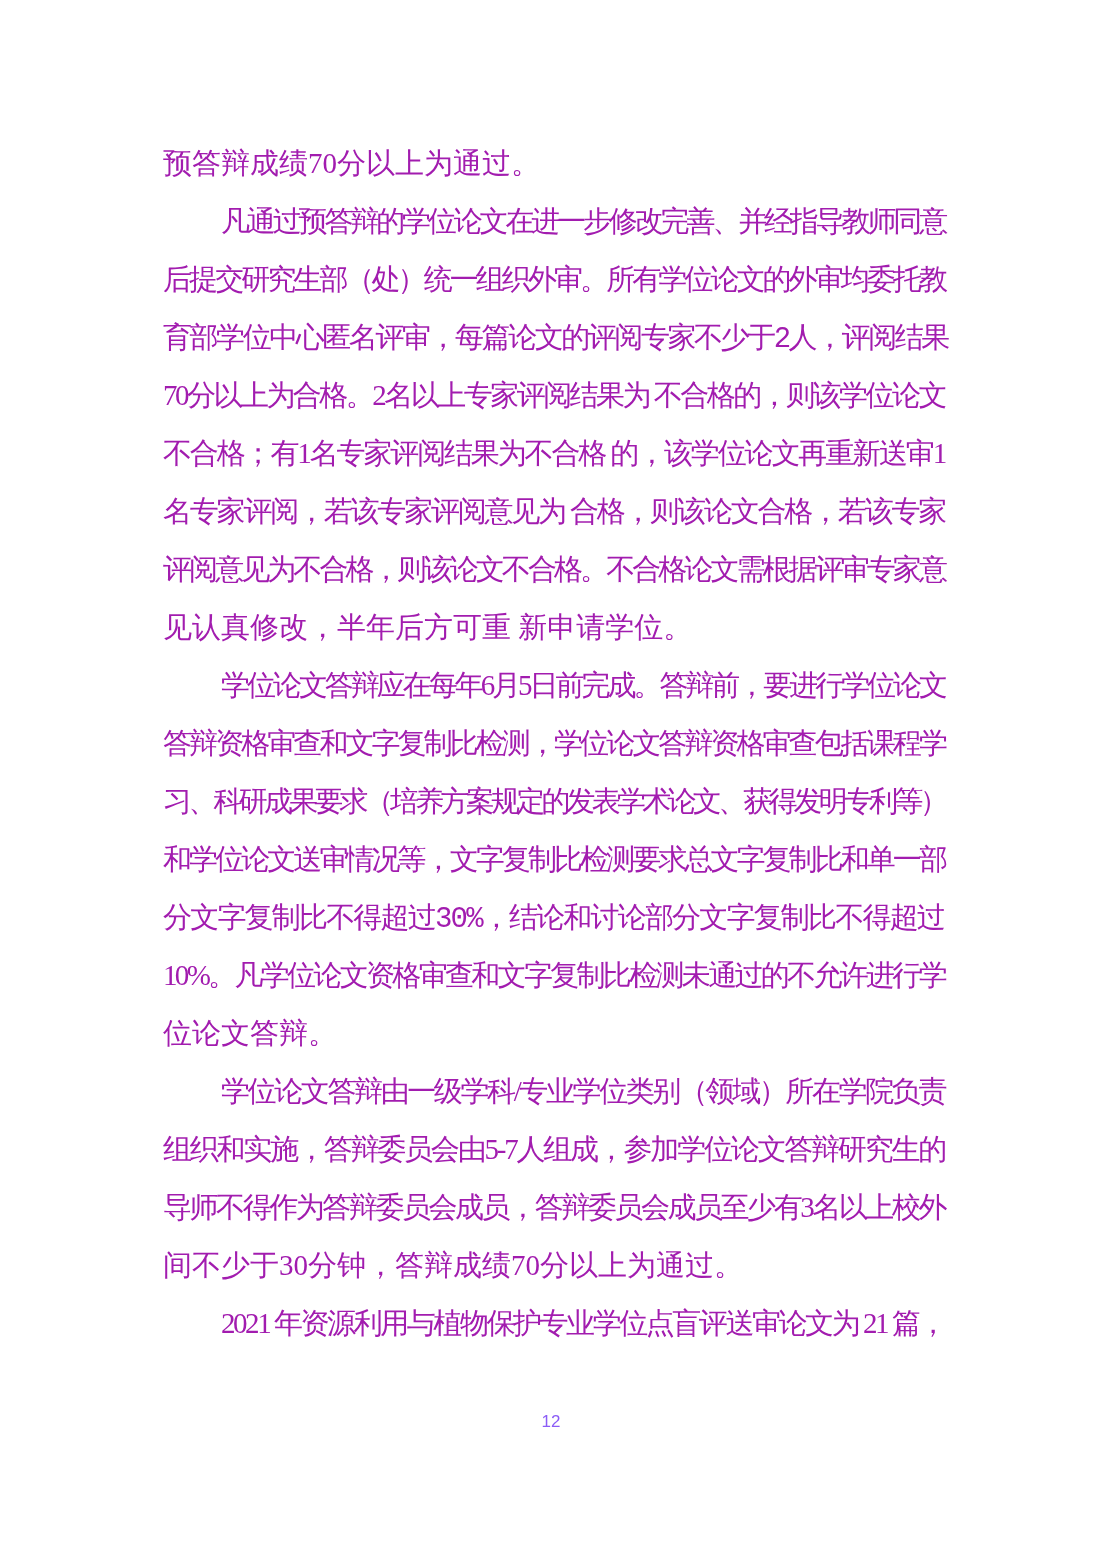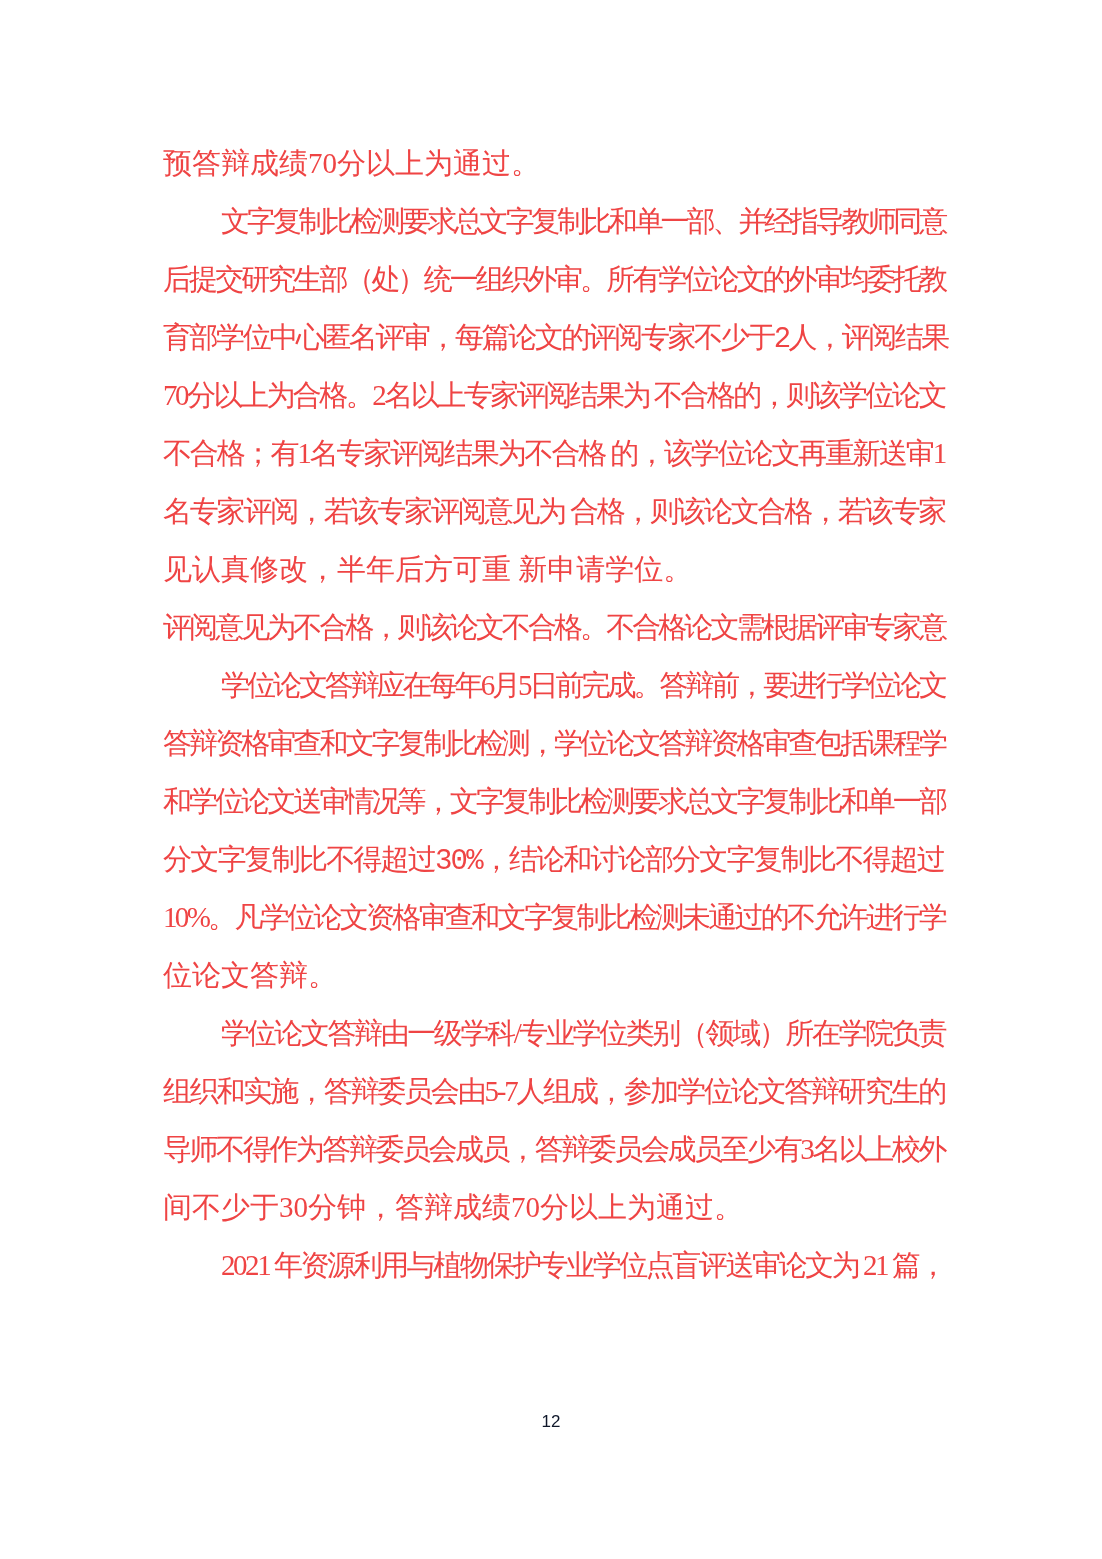--- a/index.html
+++ b/index.html
@@ -24,60 +24,61 @@
   }
   .paragraph {
     margin: 0;
     padding: 0;
   }
   .line {
     height: 58px;
     line-height: 58px;
     font-size: 29px;
     white-space: nowrap;
-    color: #ef4444;
+    color: #a21caf;
   }
   .line.indent {
     padding-left: 58px;
   }
   .page-number {
     position: absolute;
     left: 0;
     right: 0;
     top: 1412px;
     text-align: center;
     font-family: "Liberation Sans", "DejaVu Sans", sans-serif;
     font-size: 17px;
-    color: #0f172a;
+    color: #8b5cf6;
   }
 </style>
 </head>
 <body>
 
 <div class="page">
   <div class="textblock">
 
     <div class="paragraph">
       <div class="line"><span>预答辩成绩70分以上为通过。</span></div>
     </div>
 
     <div class="paragraph">
-      <div class="line indent fill"><span style="letter-spacing: -3.14286px;">文字复制比检测要求总文字复制比和单一部、并经指导教师同意</span></div>
+      <div class="line indent fill"><span style="letter-spacing: -3.14286px;">凡通过预答辩的学位论文在进一步修改完善、并经指导教师同意</span></div>
       <div class="line fill"><span style="letter-spacing: -2.93333px; margin-top: 15px;">后提交研究生部（处）统一组织外审。所有学位论文的外审均委托教</span></div>
       <div class="line fill"><span style="letter-spacing: -2.45px; font-family: Liberation Mono, monospace;">育部学位中心匿名评审，每篇论文的评阅专家不少于2人，评阅结果</span></div>
       <div class="line fill"><span style="letter-spacing: -2.52344px;">70分以上为合格。2名以上专家评阅结果为 不合格的，则该学位论文</span></div>
       <div class="line fill"><span style="letter-spacing: -2.1371px;">不合格；有1名专家评阅结果为不合格 的，该学位论文再重新送审1</span></div>
       <div class="line fill"><span style="letter-spacing: -2.20833px;">名专家评阅，若该专家评阅意见为 合格，则该论文合格，若该专家</span></div>
+      <div class="line fill"><span style="letter-spacing: -2.93333px;">评阅意见为不合格，则该论文不合格。不合格论文需根据评审专家意</span></div>
       <div class="line"><span>见认真修改，半年后方可重 新申请学位。</span></div>
-      <div class="line fill"><span style="letter-spacing: -2.93333px;">评阅意见为不合格，则该论文不合格。不合格论文需根据评审专家意</span></div>
     </div>
 
     <div class="paragraph">
       <div class="line indent fill"><span style="letter-spacing: -3.03448px;">学位论文答辩应在每年6月5日前完成。答辩前，要进行学位论文</span></div>
       <div class="line fill"><span style="letter-spacing: -2.93333px; text-align: right;">答辩资格审查和文字复制比检测，学位论文答辩资格审查包括课程学</span></div>
+      <div class="line fill"><span style="letter-spacing: -3.77419px;">习、科研成果要求（培养方案规定的发表学术论文、获得发明专利等）</span></div>
       <div class="line fill"><span style="letter-spacing: -2.93333px;">和学位论文送审情况等，文字复制比检测要求总文字复制比和单一部</span></div>
       <div class="line fill"><span style="letter-spacing: -1.80573px; font-family: Liberation Mono, monospace;">分文字复制比不得超过30%，结论和讨论部分文字复制比不得超过</span></div>
       <div class="line fill"><span style="letter-spacing: -2.68296px;">10%。凡学位论文资格审查和文字复制比检测未通过的不允许进行学</span></div>
       <div class="line"><span>位论文答辩。</span></div>
     </div>
 
     <div class="paragraph">
       <div class="line indent fill"><span style="letter-spacing: -2.39509px;">学位论文答辩由一级学科/专业学位类别（领域）所在学院负责</span></div>
       <div class="line fill"><span style="letter-spacing: -2.21522px;">组织和实施，答辩委员会由5-7人组成，参加学位论文答辩研究生的</span></div>
       <div class="line fill"><span style="letter-spacing: -2.45px;">导师不得作为答辩委员会成员，答辩委员会成员至少有3名以上校外</span></div>

